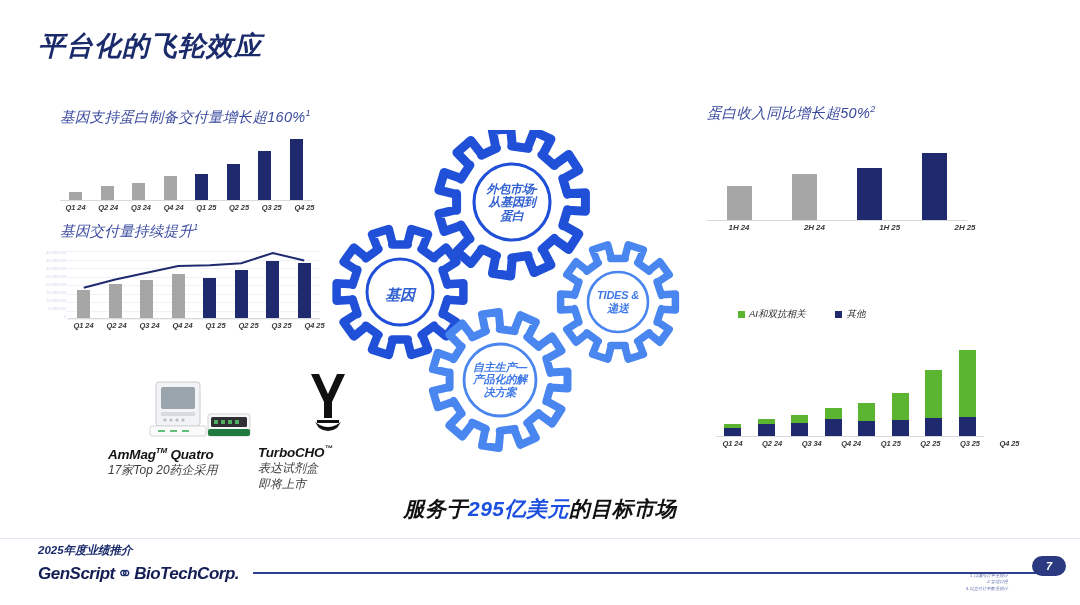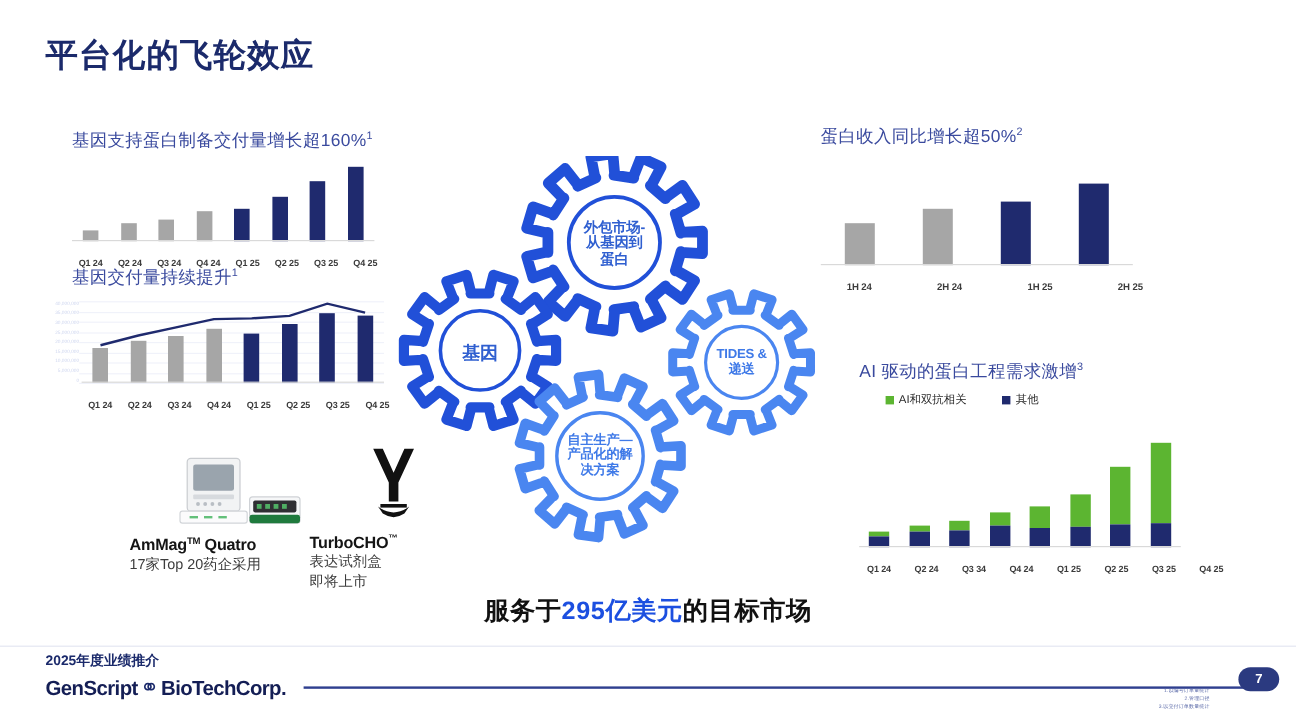--- a/index.html
+++ b/index.html
@@ -4,21 +4,21 @@
 <style>
   * { margin:0; padding:0; box-sizing:border-box; }
   html,body { width:1080px; height:605px; }
   body {
     font-family:"Liberation Sans","DejaVu Sans",sans-serif;
     background:#ffffff;
     position:relative;
     overflow:hidden;
     color:#1f2a63;
   }
-  .slide { position:absolute; inset:0; background:#fff; }
+  .slide { position:absolute; inset:0; background:#fff;font-style:italic; }
 
   
   #page-title {
     position:absolute; left:38px; top:28px;
     font-size:27px; font-weight:700; letter-spacing:1px;
     color:#1b2a6b;
   }
 
   
   .chart-block { position:absolute; }
@@ -29,21 +29,21 @@
   .chart-title sup { font-size:9px; }
   .plot { position:relative; }
   .bars {
     position:absolute; left:0; right:0; bottom:0; top:0;
     display:flex; align-items:flex-end; justify-content:space-between;
   }
   .bar-col { display:flex; flex-direction:column; justify-content:flex-end;
              align-items:center; height:100%; }
   .bar { width:13px; }
   .axis-line { position:absolute; left:0; right:0; bottom:0; height:1px; background:#d9d9d9; }
-  .cats { display:flex; justify-content:space-between; margin-top:14px; }
+  .cats { display:flex; justify-content:space-between; margin-top:2px; }
   .cat { font-size:7.5px; color:#3b3b3b; font-weight:700; text-align:center;
          width:36px; letter-spacing:-.1px; }
 
   
   #chart-gene-protein { left:60px; top:108px; width:260px; }
   #chart-gene-protein .plot { height:62px; margin-top:12px; width:252px; }
   #chart-gene-protein .bar { width:13px; }
 
   
   #chart-gene-delivery { left:60px; top:222px; width:270px; }
@@ -53,21 +53,21 @@
     display:flex; flex-direction:column; justify-content:space-between;
     font-size:4px; color:#cfd6ef; text-align:right; line-height:1;
   }
   #chart-gene-delivery .gridline {
     position:absolute; left:-2px; right:0; height:1px; background:#f0f2fa;
   }
   #chart-gene-delivery svg.trend { position:absolute; left:0; top:0; overflow:visible; }
   #chart-gene-delivery .cats { margin-left:8px; }
 
   
-  #chart-protein-revenue { left:684px; top:104px; width:290px; }
+  #chart-protein-revenue { left:707px; top:104px; width:290px; }
   #chart-protein-revenue .plot { height:76px; margin-top:22px; width:260px; }
   #chart-protein-revenue .bar { width:25px; }
   #chart-protein-revenue .cat { width:64px; font-size:8px; }
 
   
   #chart-ai-demand { left:716px; top:300px; width:310px; }
   #chart-ai-demand .plot { height:90px; margin-top:26px; width:268px; }
   #chart-ai-demand .bar-col .bar { width:17px; }
   .legend { display:flex; gap:30px; margin-top:8px; margin-left:22px; align-items:center; }
   .legend-item { display:flex; align-items:center; gap:4px; font-size:9.5px; color:#2b2b2b; font-weight:400; }
@@ -290,23 +290,20 @@
     </div>
     <div class="cats" id="c3-cats">
         <div class="cat" style="width: 64px;">1H 24</div>
         <div class="cat" style="width: 64px; text-align: center;">2H 24</div>
         <div class="cat" style="width: 64px; text-align: center;">1H 25</div>
         <div class="cat" style="width: 64px;">2H 25</div>
       </div>
   </div>
 
   <div class="chart-block" id="chart-ai-demand">
-    <div class="chart-title">
-      <span>AI 驱动的蛋白工程需求激增</span><sup>3</sup>
-    </div>
     <div class="legend" id="c4-legend">
         <div class="legend-item">
           <span class="legend-swatch" style="background: rgb(92, 181, 49);"></span>
           <span>AI和双抗相关</span>
         </div>
         <div class="legend-item">
           <span class="legend-swatch" style="background: rgb(31, 42, 110);"></span>
           <span>其他</span>
         </div>
       </div>

